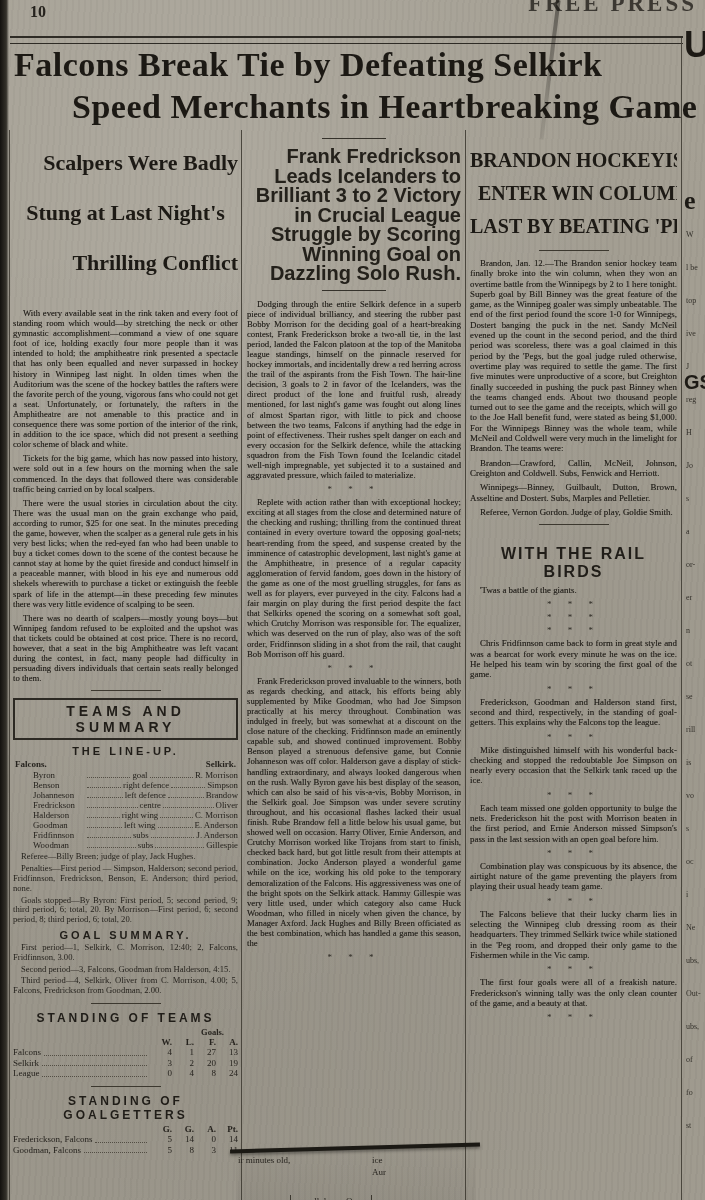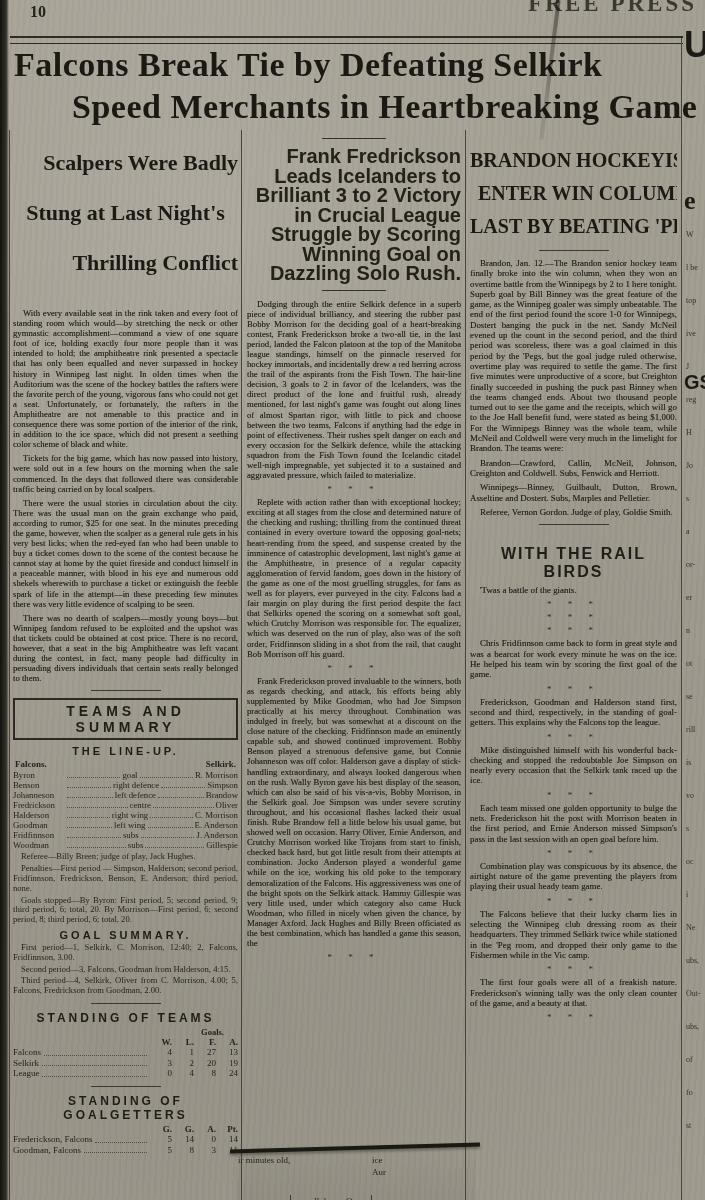--- a/index.html
+++ b/index.html
@@ -37,21 +37,21 @@
   .short-rule{width:70px;height:0;border-top:1px solid #3c382f;margin:7px auto;}
   .sum-title-box{border:2px solid #2c2923;margin:4px 0 5px 0;padding:3px 2px;
     text-align:center;font-family:"Liberation Sans","DejaVu Sans",sans-serif;
     font-weight:bold;font-size:14px;letter-spacing:4px;color:#201d18;}
   .subhead{margin:4px 0 2px 0;text-align:center;font-family:"Liberation Sans","DejaVu Sans",sans-serif;
     font-weight:bold;font-size:11px;letter-spacing:3px;color:#201d18;}
   .subhead.big{font-size:12px;}
   .teamrow{display:flex;justify-content:space-between;font-size:9px;font-weight:bold;margin:1px 2px;}
   .lrow{display:flex;align-items:flex-end;font-size:8.8px;line-height:10px;}
   .lrow .lead{flex:1;border-bottom:1px dotted #534e44;margin:0 2px 2px 2px;min-width:8px;}
-  .lrow .ln{min-width:52px;} .lrow .la{text-align:right;}
+  .lrow .ln{min-width:52px;margin-left:20px;} .lrow .la{text-align:right;}
   .fine{margin:2px 0;font-size:8.6px;line-height:9.8px;text-align:justify;text-indent:8px;}
   .goals-label{text-align:right;padding-right:14px;font-size:8.5px;font-weight:bold;}
   .st-header,.strow,.gg-header,.ggrow{display:flex;align-items:flex-end;font-size:9px;line-height:10.5px;}
   .st-team{white-space:nowrap;text-align:right;}
   .lead{flex:1;border-bottom:1px dotted #534e44;margin:0 3px 2px 3px;}
   .num{width:22px;text-align:right;}
   .hd{font-weight:bold;}
   .st-header .sp,.gg-header .sp{flex:1;}
   
   .deck-rule{width:64px;height:0;border-top:1.5px solid #35322b;margin:4px auto 8px auto;}

